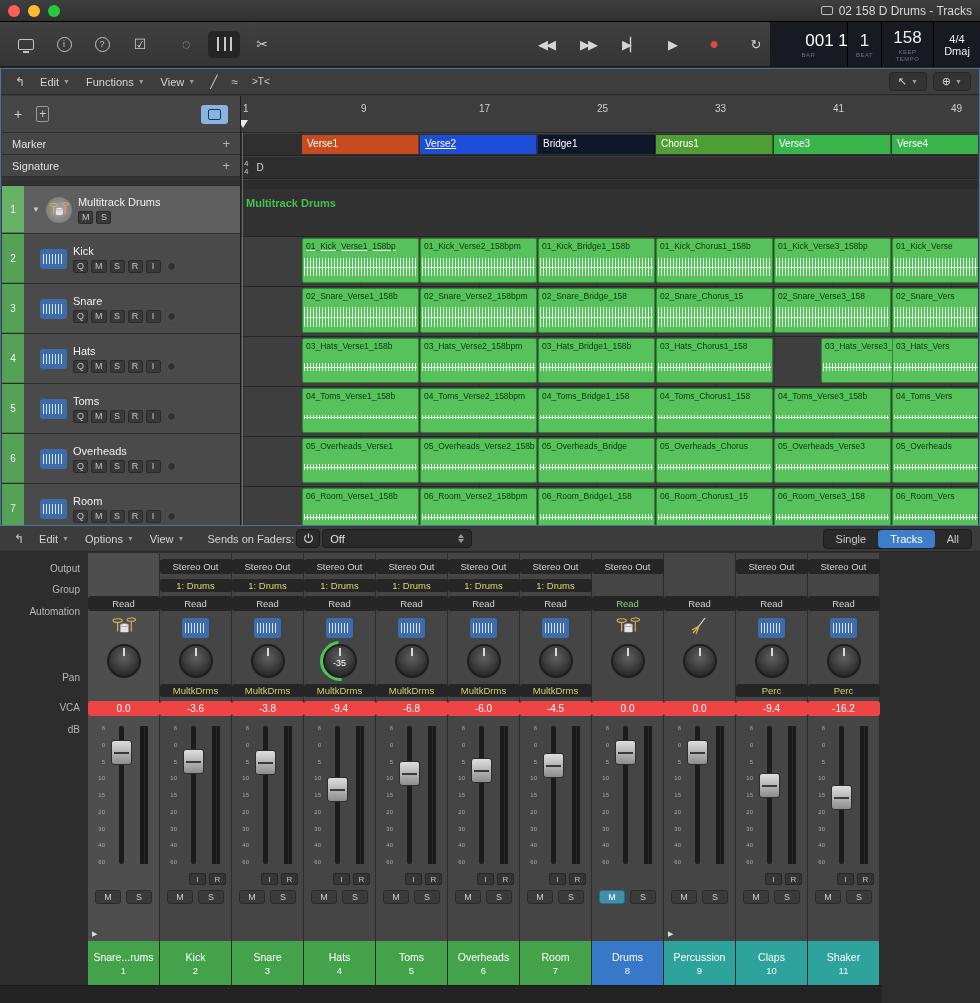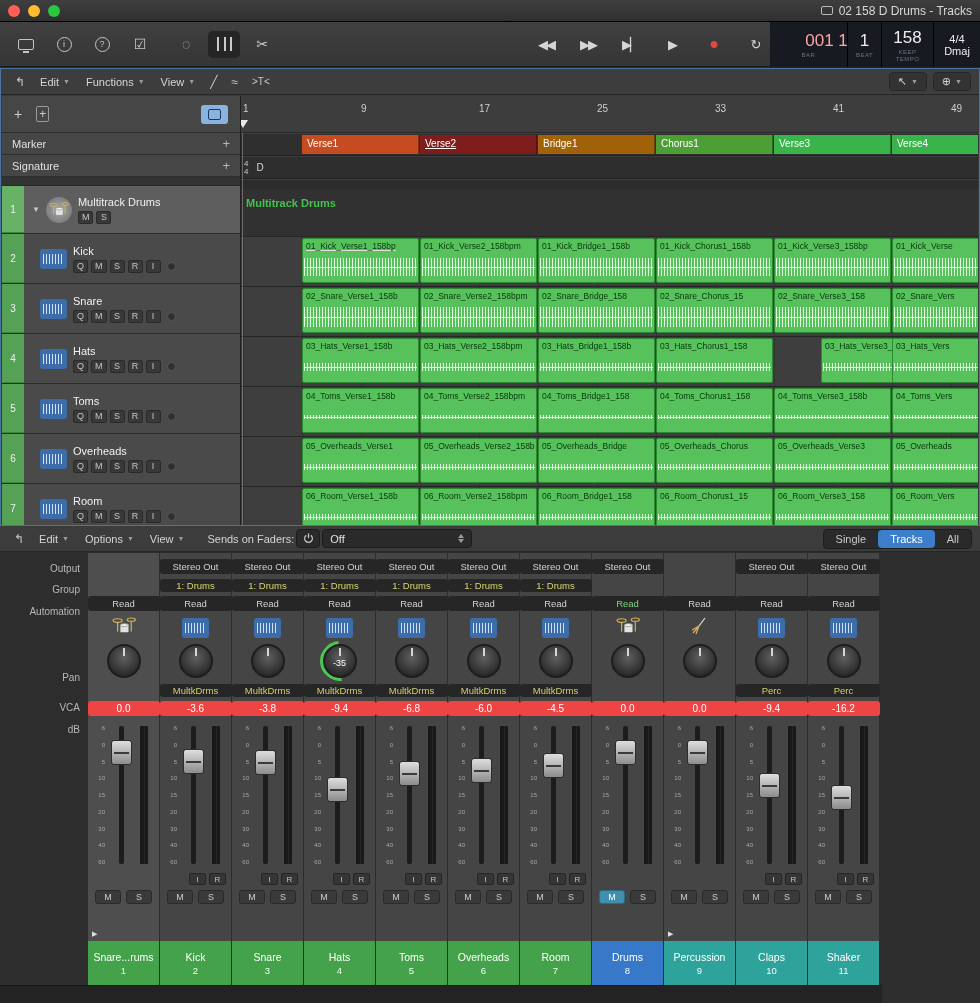--- a/index.html
+++ b/index.html
@@ -28,21 +28,21 @@
   .sliders-icon { width:15px; height:14px;
      background:repeating-linear-gradient(90deg,#c9c9c9 0 2px, transparent 2px 6.5px); }
   .transport { position:absolute; left:528px; display:flex; align-items:center; gap:6px; }
   .tp-btn { width:36px; height:27px; display:flex; align-items:center; justify-content:center;
             color:#d5d5d5; font-size:13px; letter-spacing:-2px; border-radius:4px; }
   .tp-btn .rec { color:#e04a3f; font-size:16px; letter-spacing:0; }
   
   .lcd { position:absolute; right:0; top:0; height:45px; width:210px; background:#171a20; display:flex; }
   .lcd-col { border-right:1px solid #000; display:flex; flex-direction:column; align-items:center; justify-content:center; padding:2px 6px; }
   .lcd-big { font-size:17px; color:#eee; white-space:nowrap; }
-  .lcd-dim { color:#fca5a5;margin-left:36px; }
+  .lcd-dim { color:#ffffff;margin-left:36px; }
   .lcd-lbl { font-size:6px; color:#6b7280; letter-spacing:.5px; margin-top:1px; }
   .lcd-small { font-size:11px; color:#eee; }
 
   
   .tracks { position:absolute; top:68px; left:0; width:980px; height:458px; background:#3a3a3a;
             border:1px solid #49759e; }
   .menubar { height:26px; background:#3d3d3d; border-bottom:1px solid #272727; display:flex; align-items:center;
              padding:0 8px; font-size:11px; color:#d5d5d5; gap:2px; }
   .menu-item { display:flex; align-items:center; gap:4px; padding:3px 7px; border-radius:3px; }
   .caret { font-size:7px; color:#9a9a9a; }
@@ -442,22 +442,22 @@
             <span class="tick" style="left: 120px;">9</span>
             <span class="tick" style="left: 238px;">17</span>
             <span class="tick" style="left: 356px;">25</span>
             <span class="tick" style="left: 474px;">33</span>
             <span class="tick" style="left: 592px;">41</span>
             <span class="tick" style="left: 710px;">49</span>
           </div>
         <div class="playhead-line"></div>
         <div class="marker-lane" id="marker-lane">
             <div class="marker" style="left: 61px; background: rgb(198, 75, 32);">Verse1</div>
-            <div class="marker" style="left: 179px; background: #7f1d1d; text-decoration: underline;">Verse2</div>
-            <div class="marker" style="left: 297px; background: #a16207;">Bridge1</div>
+            <div class="marker" style="left: 179px; background: #1d4ed8; text-decoration: underline;">Verse2</div>
+            <div class="marker" style="left: 297px; background: #0f172a;">Bridge1</div>
             <div class="marker" style="left: 415px; background: rgb(77, 159, 53);">Chorus1</div>
             <div class="marker" style="left: 533px; background: rgb(56, 180, 74);">Verse3</div>
             <div class="marker" style="left: 651px; background: rgb(56, 180, 74);">Verse4</div>
           </div>
         <div class="sig-lane">
           <span class="sig-frac"><span>4</span><br><span>4</span></span>
           <span class="sig-key">D</span>
         </div>
         <div class="tl-gap"></div>
         <div class="region-area" id="region-area">

